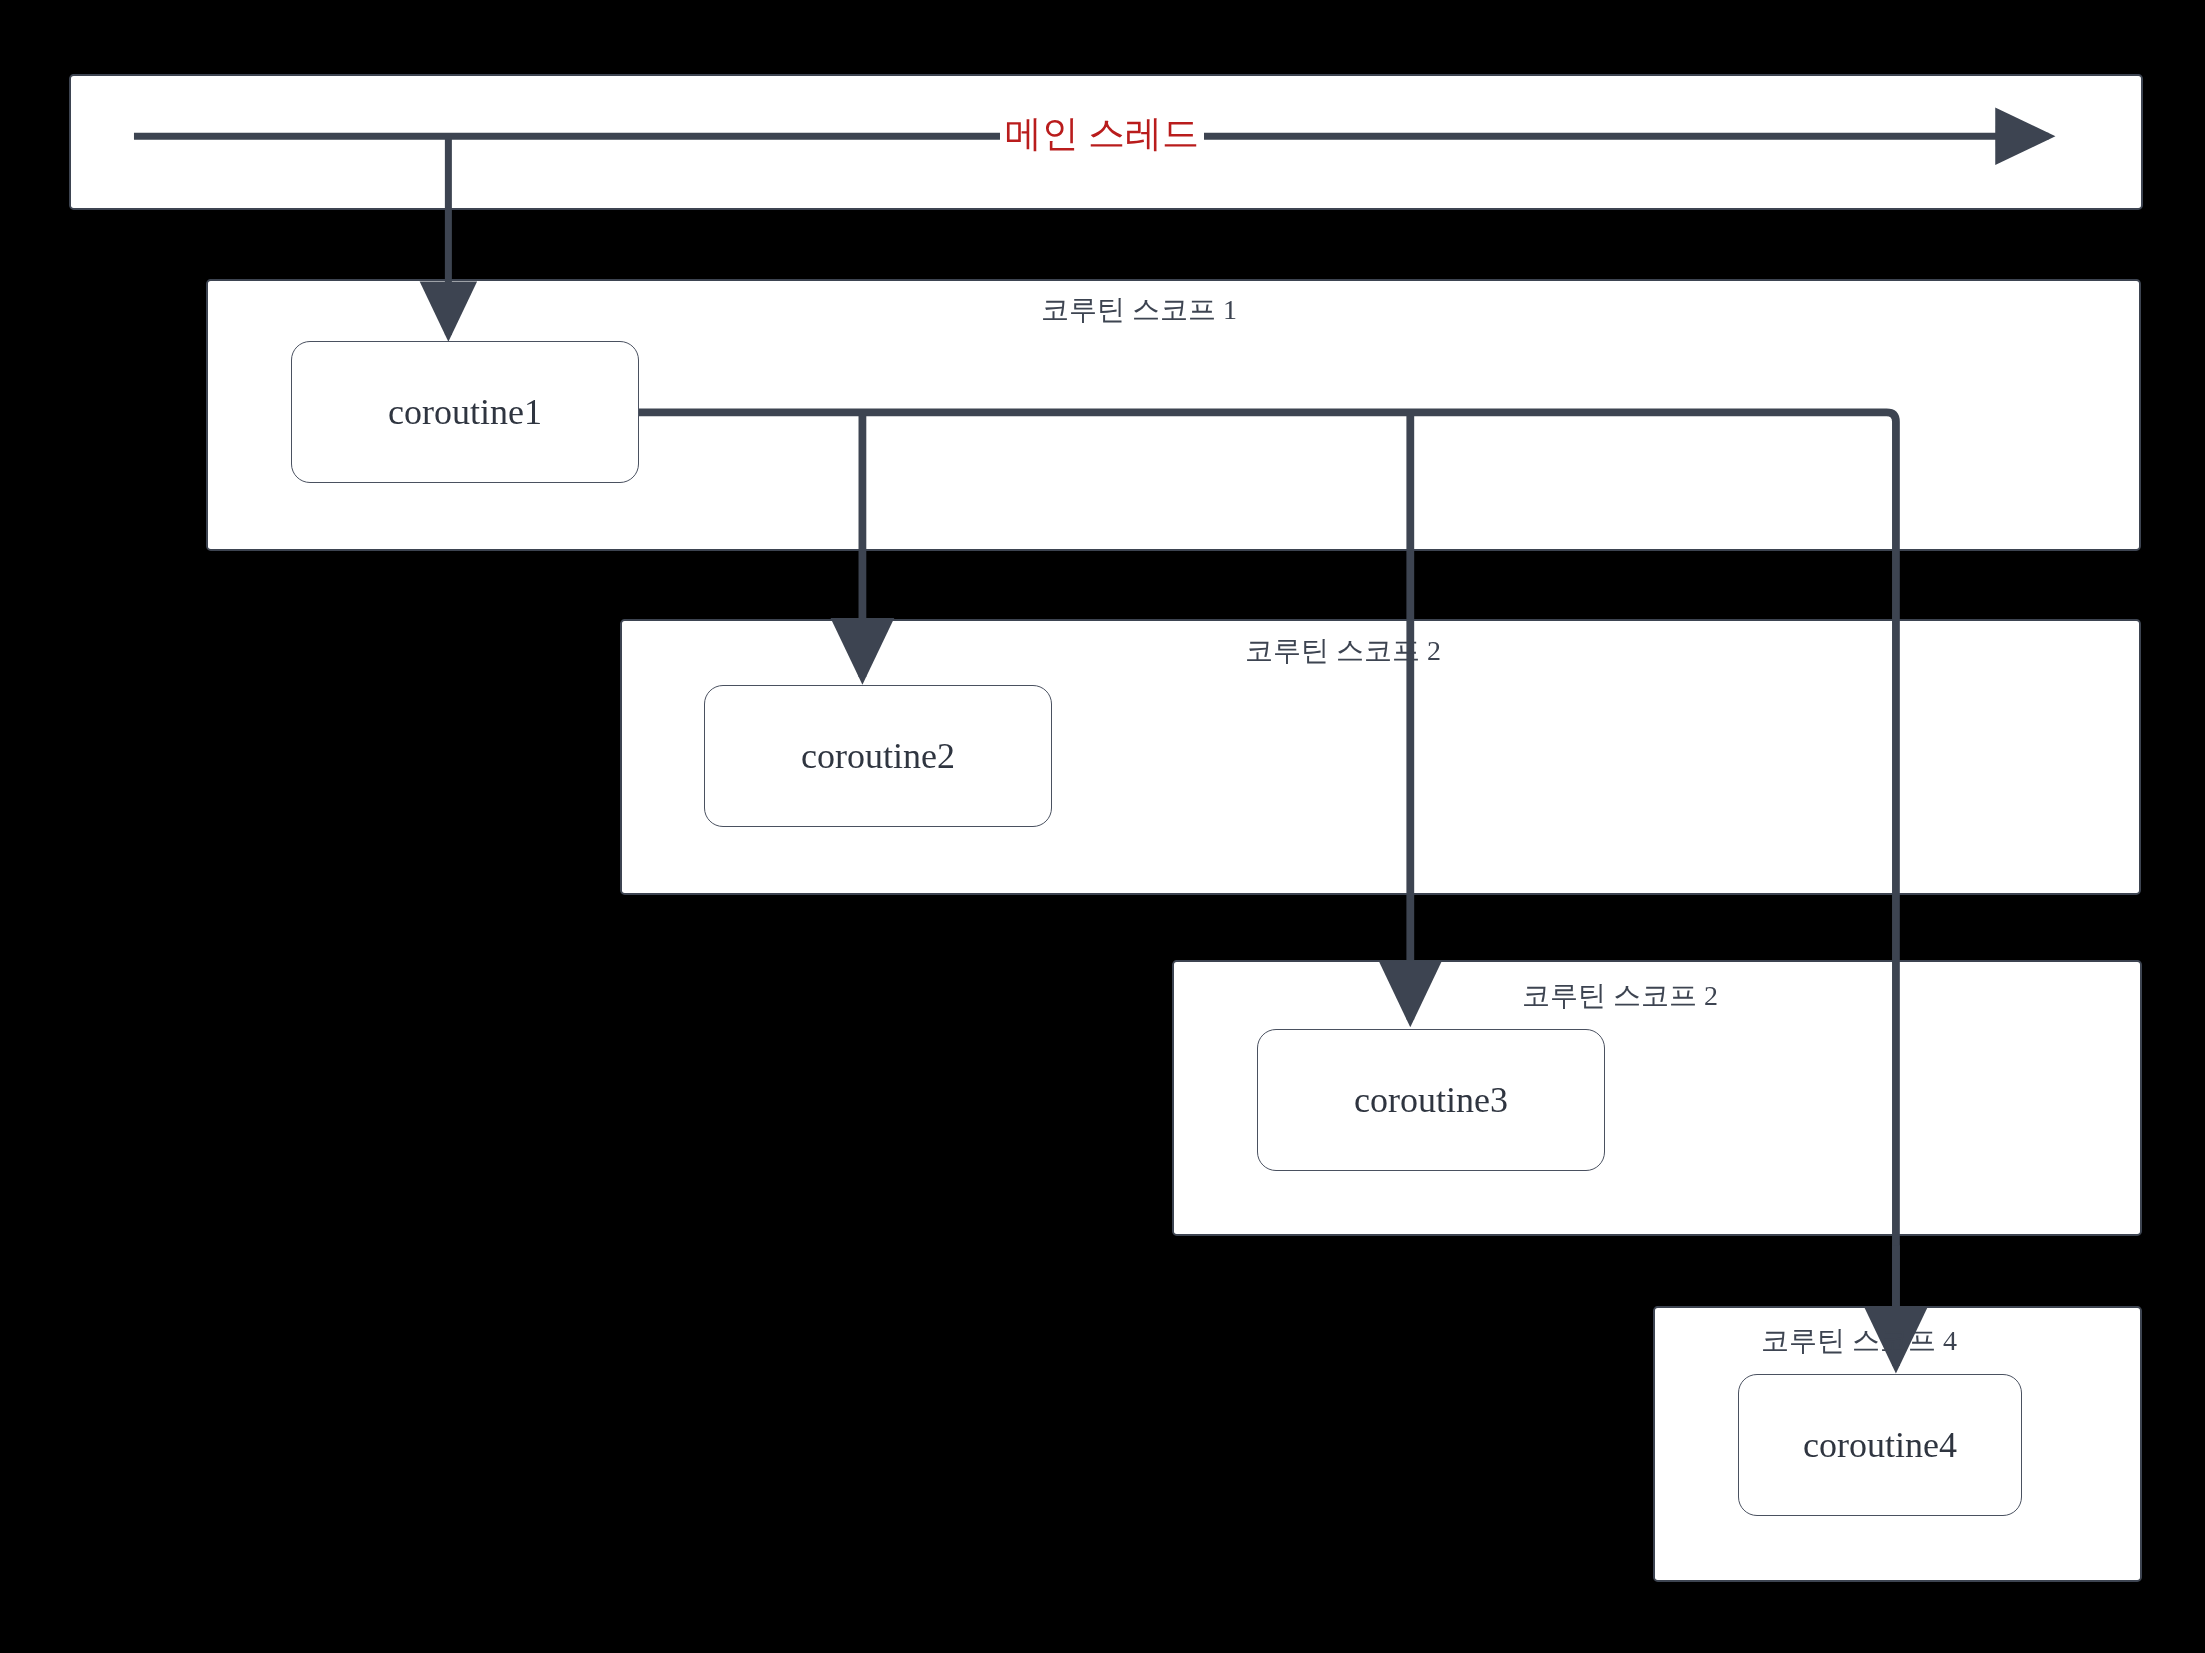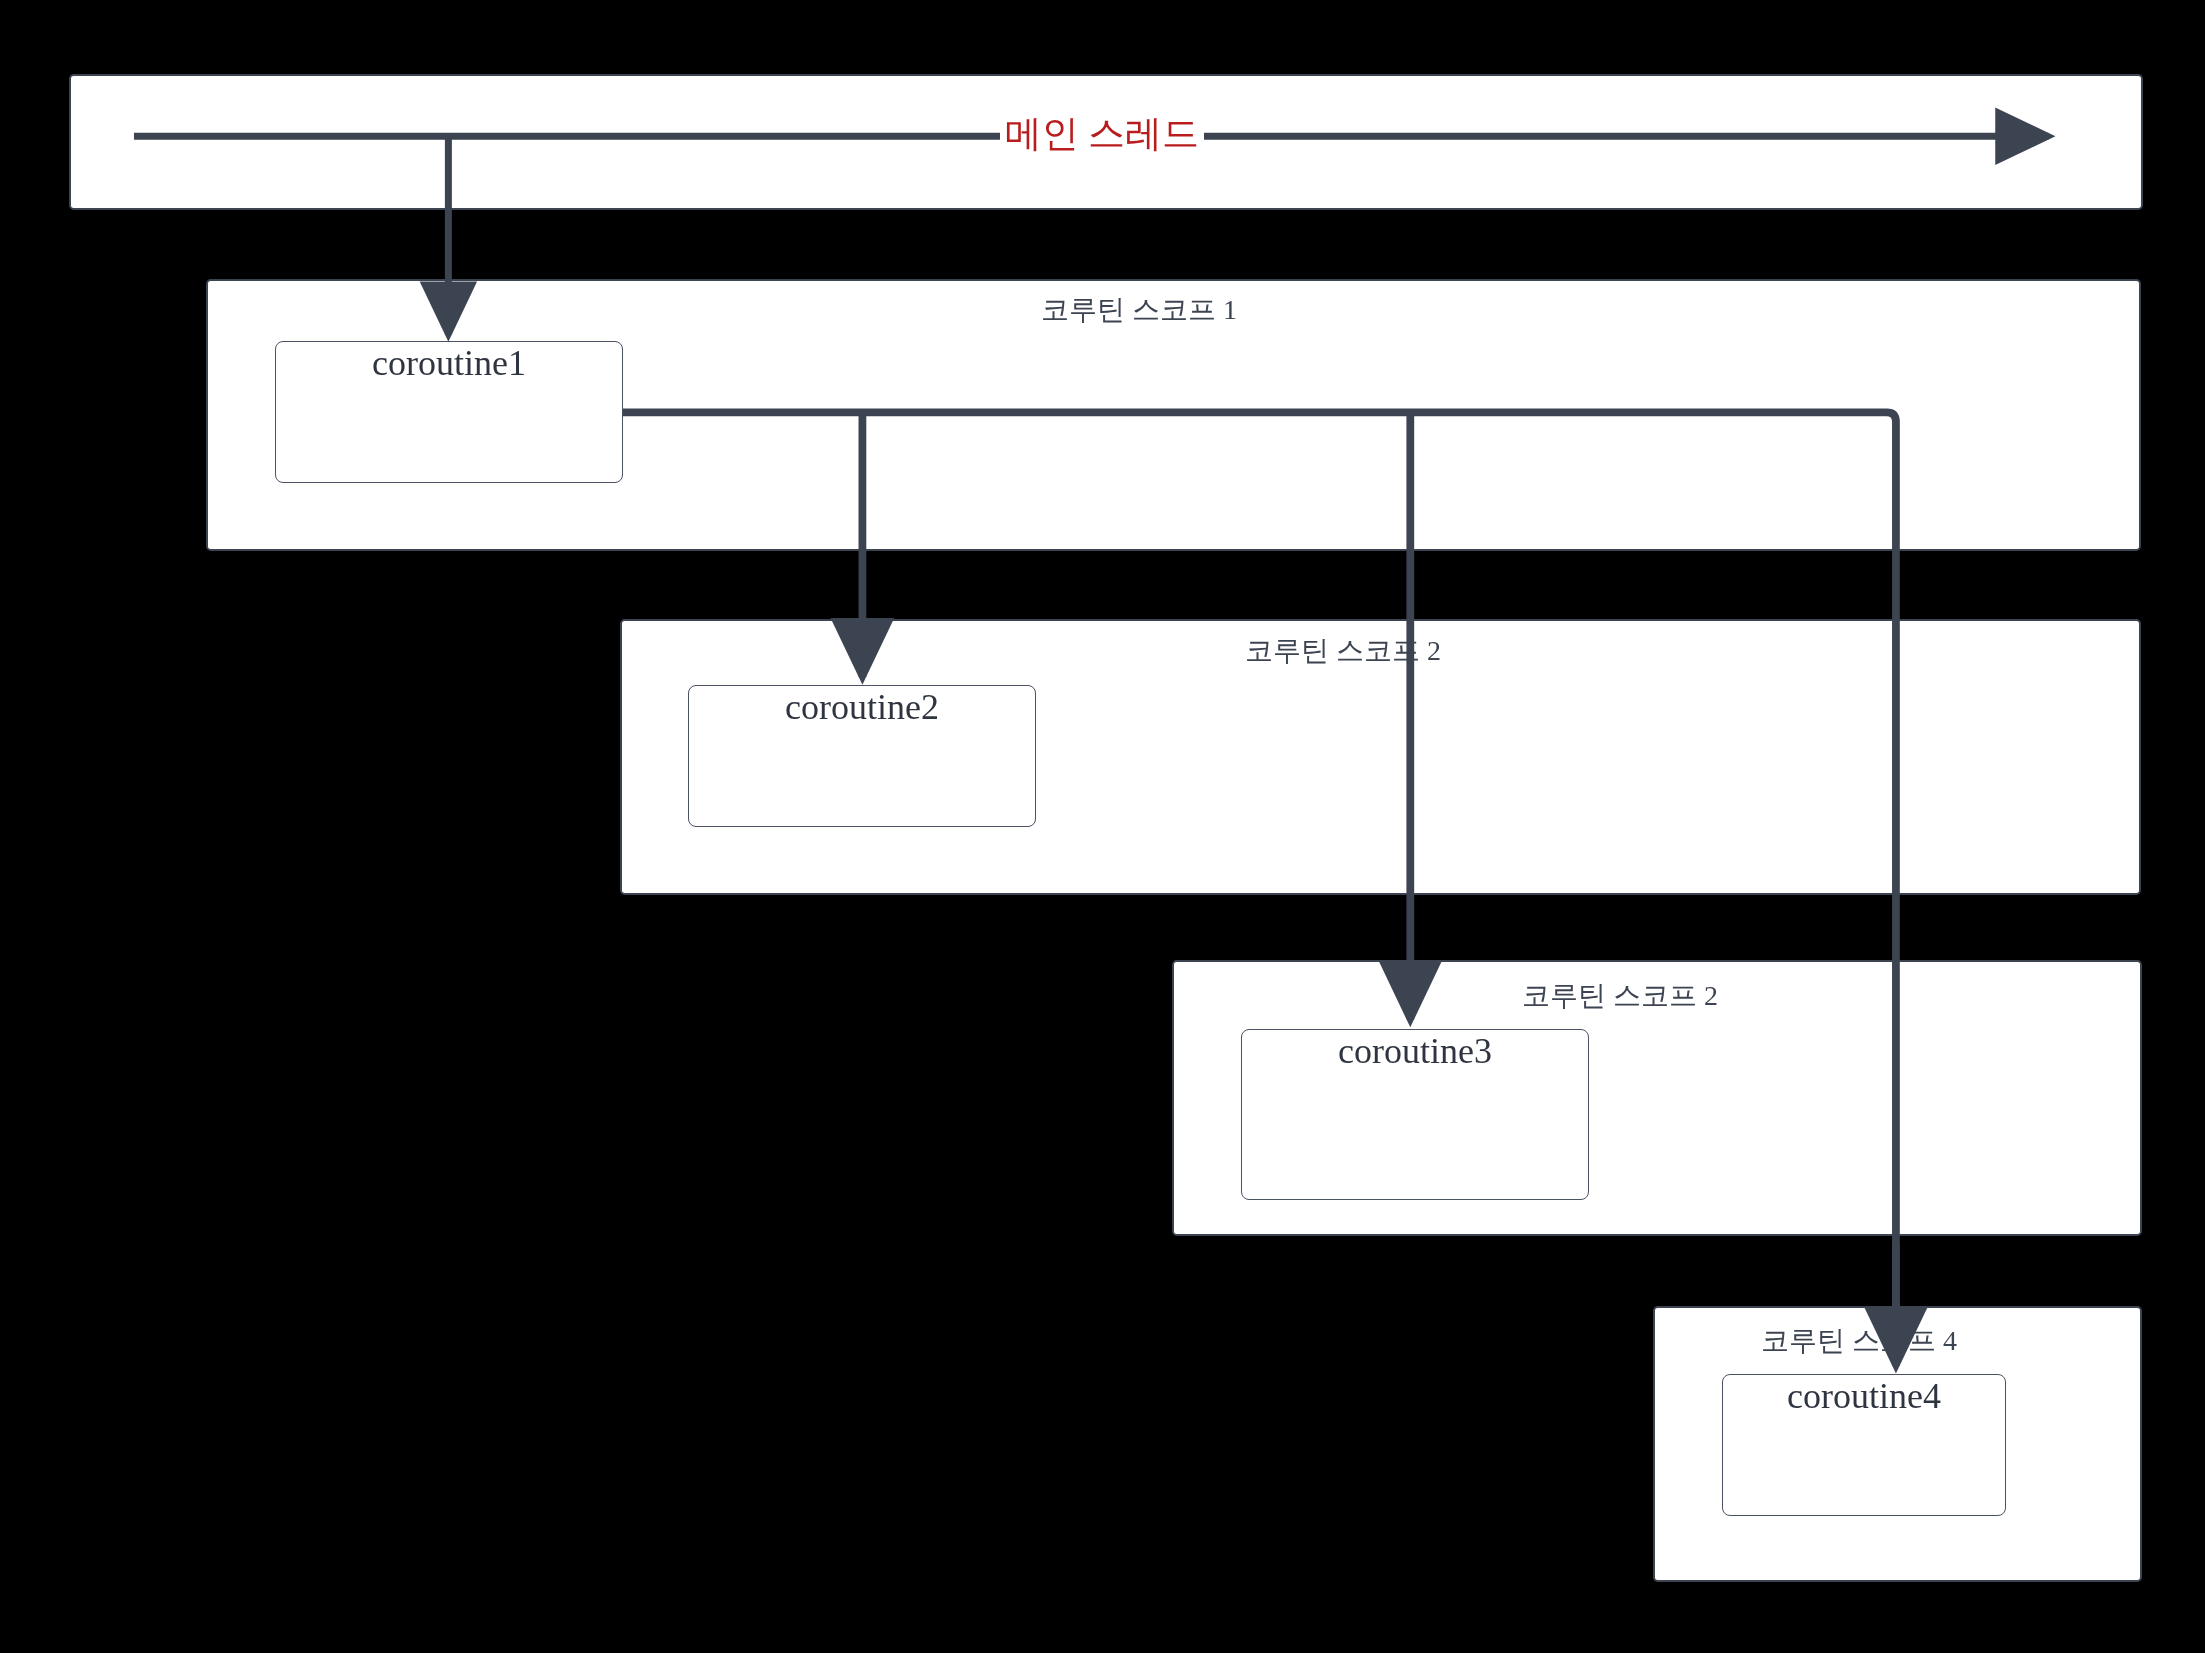--- a/index.html
+++ b/index.html
@@ -31,26 +31,28 @@
     color: #3d4451;
     font-size: 28px;
     line-height: 1;
     white-space: nowrap;
     text-align: center;
   }
   .coroutine-box {
     position: absolute;
     background: #ffffff;
     border: 1.6px solid #4a5160;
-    border-radius: 8px;
+    border-radius: 19px;
     box-sizing: border-box;
     display: flex;
+    align-items: center;
     justify-content: center;
     color: #2f3540;
     font-size: 36px;
+    margin-left: 16px;
   }
   #edges {
     position: absolute;
     left: 0;
     top: 0;
     width: 2205px;
     height: 1653px;
     pointer-events: none;
   }
   .thread-label {
@@ -109,21 +111,21 @@
   <div class="scope-label" style="left:1761px; top:1327px;">코루틴 스코프 4</div>
 
   <div class="coroutine-box" style="left:275px; top:341px; width:348px; height:142px;">
     <span>coroutine1</span>
   </div>
 
   <div class="coroutine-box" style="left:688px; top:685px; width:348px; height:142px;">
     <span>coroutine2</span>
   </div>
 
-  <div class="coroutine-box" style="left:1241px; top:1029px; width:348px; height:171px;">
+  <div class="coroutine-box" style="left:1241px; top:1029px; width:348px; height:142px;">
     <span>coroutine3</span>
   </div>
 
   <div class="coroutine-box" style="left:1722px; top:1374px; width:284px; height:142px;">
     <span>coroutine4</span>
   </div>
 
 </div>
 
 

